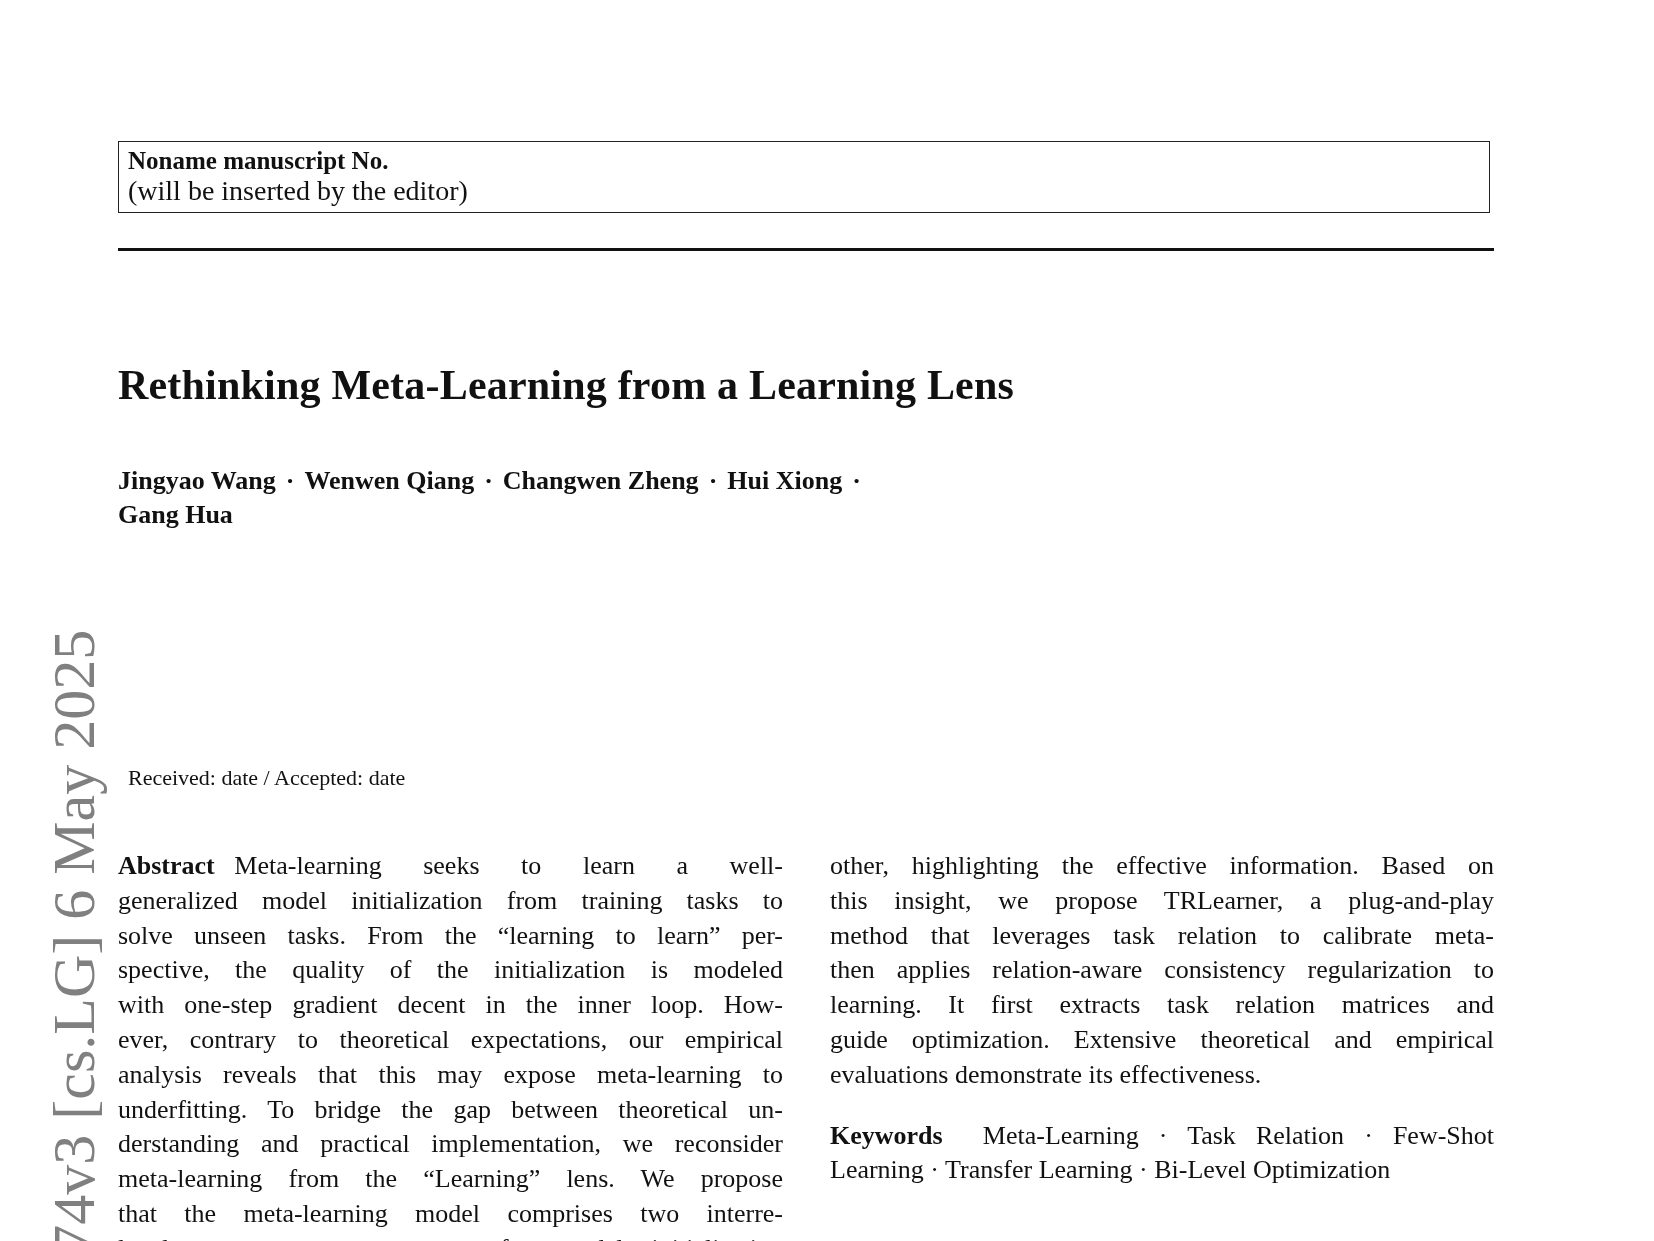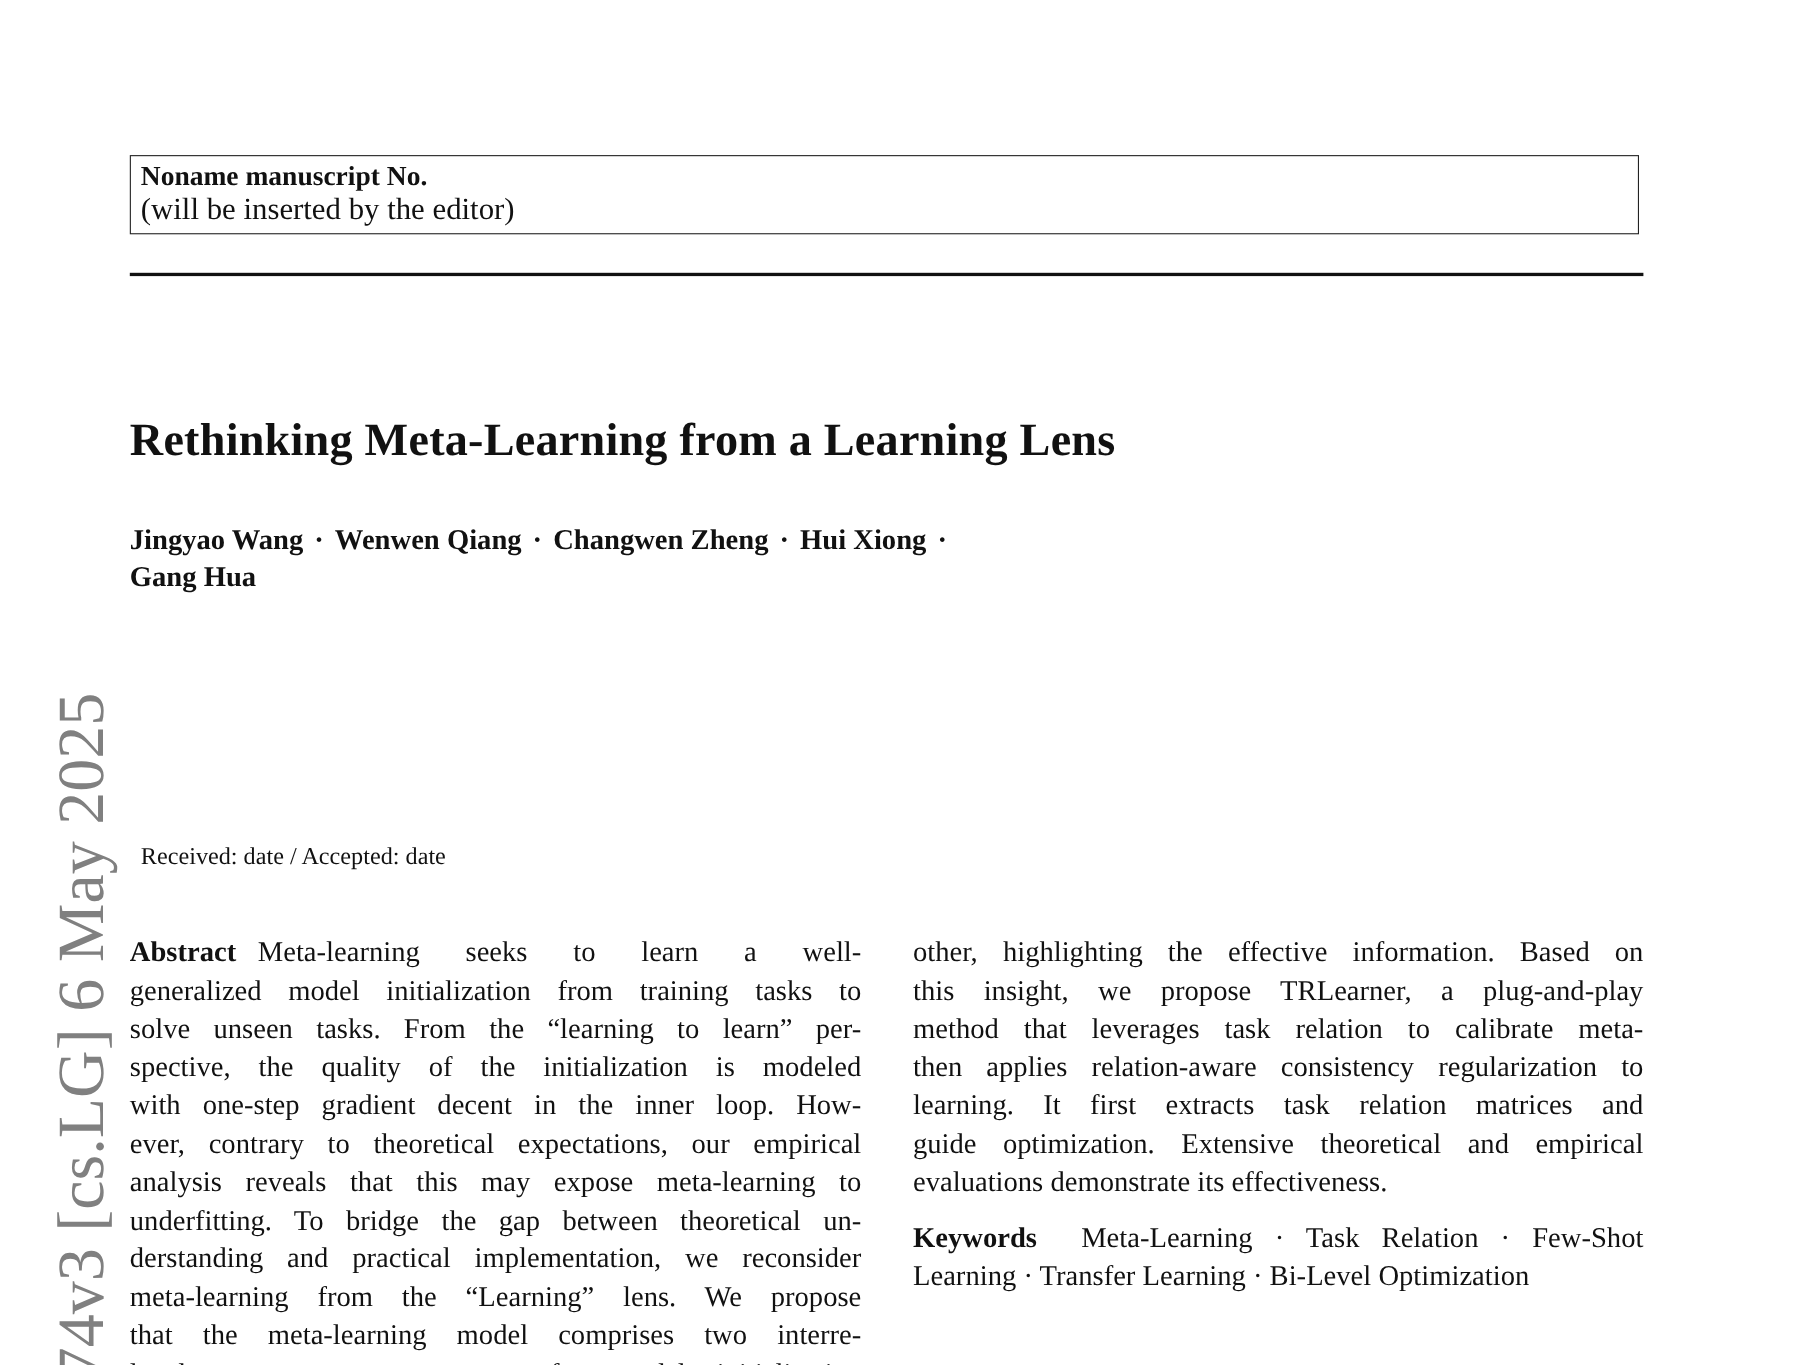--- a/index.html
+++ b/index.html
@@ -4,31 +4,31 @@
 <style>
   html, body { margin:0; padding:0; background:#ffffff; }
   body { width:1654px; height:1241px; position:relative; overflow:hidden;
          font-family:"DejaVu Serif","Liberation Serif",serif; color:#111; }
   .serif { font-family:"Liberation Serif","DejaVu Serif",serif; }
   .editor-box { position:absolute; left:118px; top:141px; width:1372px; height:72px;
                 border:1.5px solid #222; box-sizing:border-box; padding:4px 9px; }
   .editor-box .l1 { font-weight:bold; font-size:25px; line-height:30px; }
   .editor-box .l2 { font-size:28px; line-height:30px; }
   .rule { position:absolute; left:118px; top:248px; width:1376px; height:3px; background:#111; }
-  .title { position:absolute; left:118px; top:377px; font-size:42px; font-weight:bold; white-space:nowrap; letter-spacing:0.2px; }
-  .authors { position:absolute; left:118px; top:474px; font-size:26px; font-weight:bold; line-height:34px; width:1000px; }
+  .title { position:absolute; left:118px; top:361px; font-size:42px; font-weight:bold; white-space:nowrap; letter-spacing:0.2px; }
+  .authors { position:absolute; left:118px; top:464px; font-size:26px; font-weight:bold; line-height:34px; width:1000px; }
   .authors .sep { margin:0 10px; }
   .received { position:absolute; left:128px; top:765px; font-size:22px; white-space:nowrap; }
   .col { position:absolute; top:849px; font-size:26px; line-height:34.8px; text-align:justify; }
   .col-left { left:118px; width:665px; }
   .col-right { left:830px; width:664px; }
   .line { display:block; white-space:nowrap; text-align-last:justify; text-align:justify; }
   .line.last { text-align-last:left; }
   .bold { font-weight:bold; }
-  .keywords { margin-top:16px; }
+  .keywords { margin-top:26px; }
   .watermark { position:absolute; left:44px; top:1241px; transform-origin:0 0; transform:rotate(-90deg);
                font-size:60px; color:#808080; white-space:nowrap; line-height:60px; }
   .watermark-inner { position:relative; left:0; }
 </style>
 </head>
 <body>
 
 <div class="editor-box serif">
   <div class="l1">Noname manuscript No.</div>
   <div class="l2">(will be inserted by the editor)</div>

